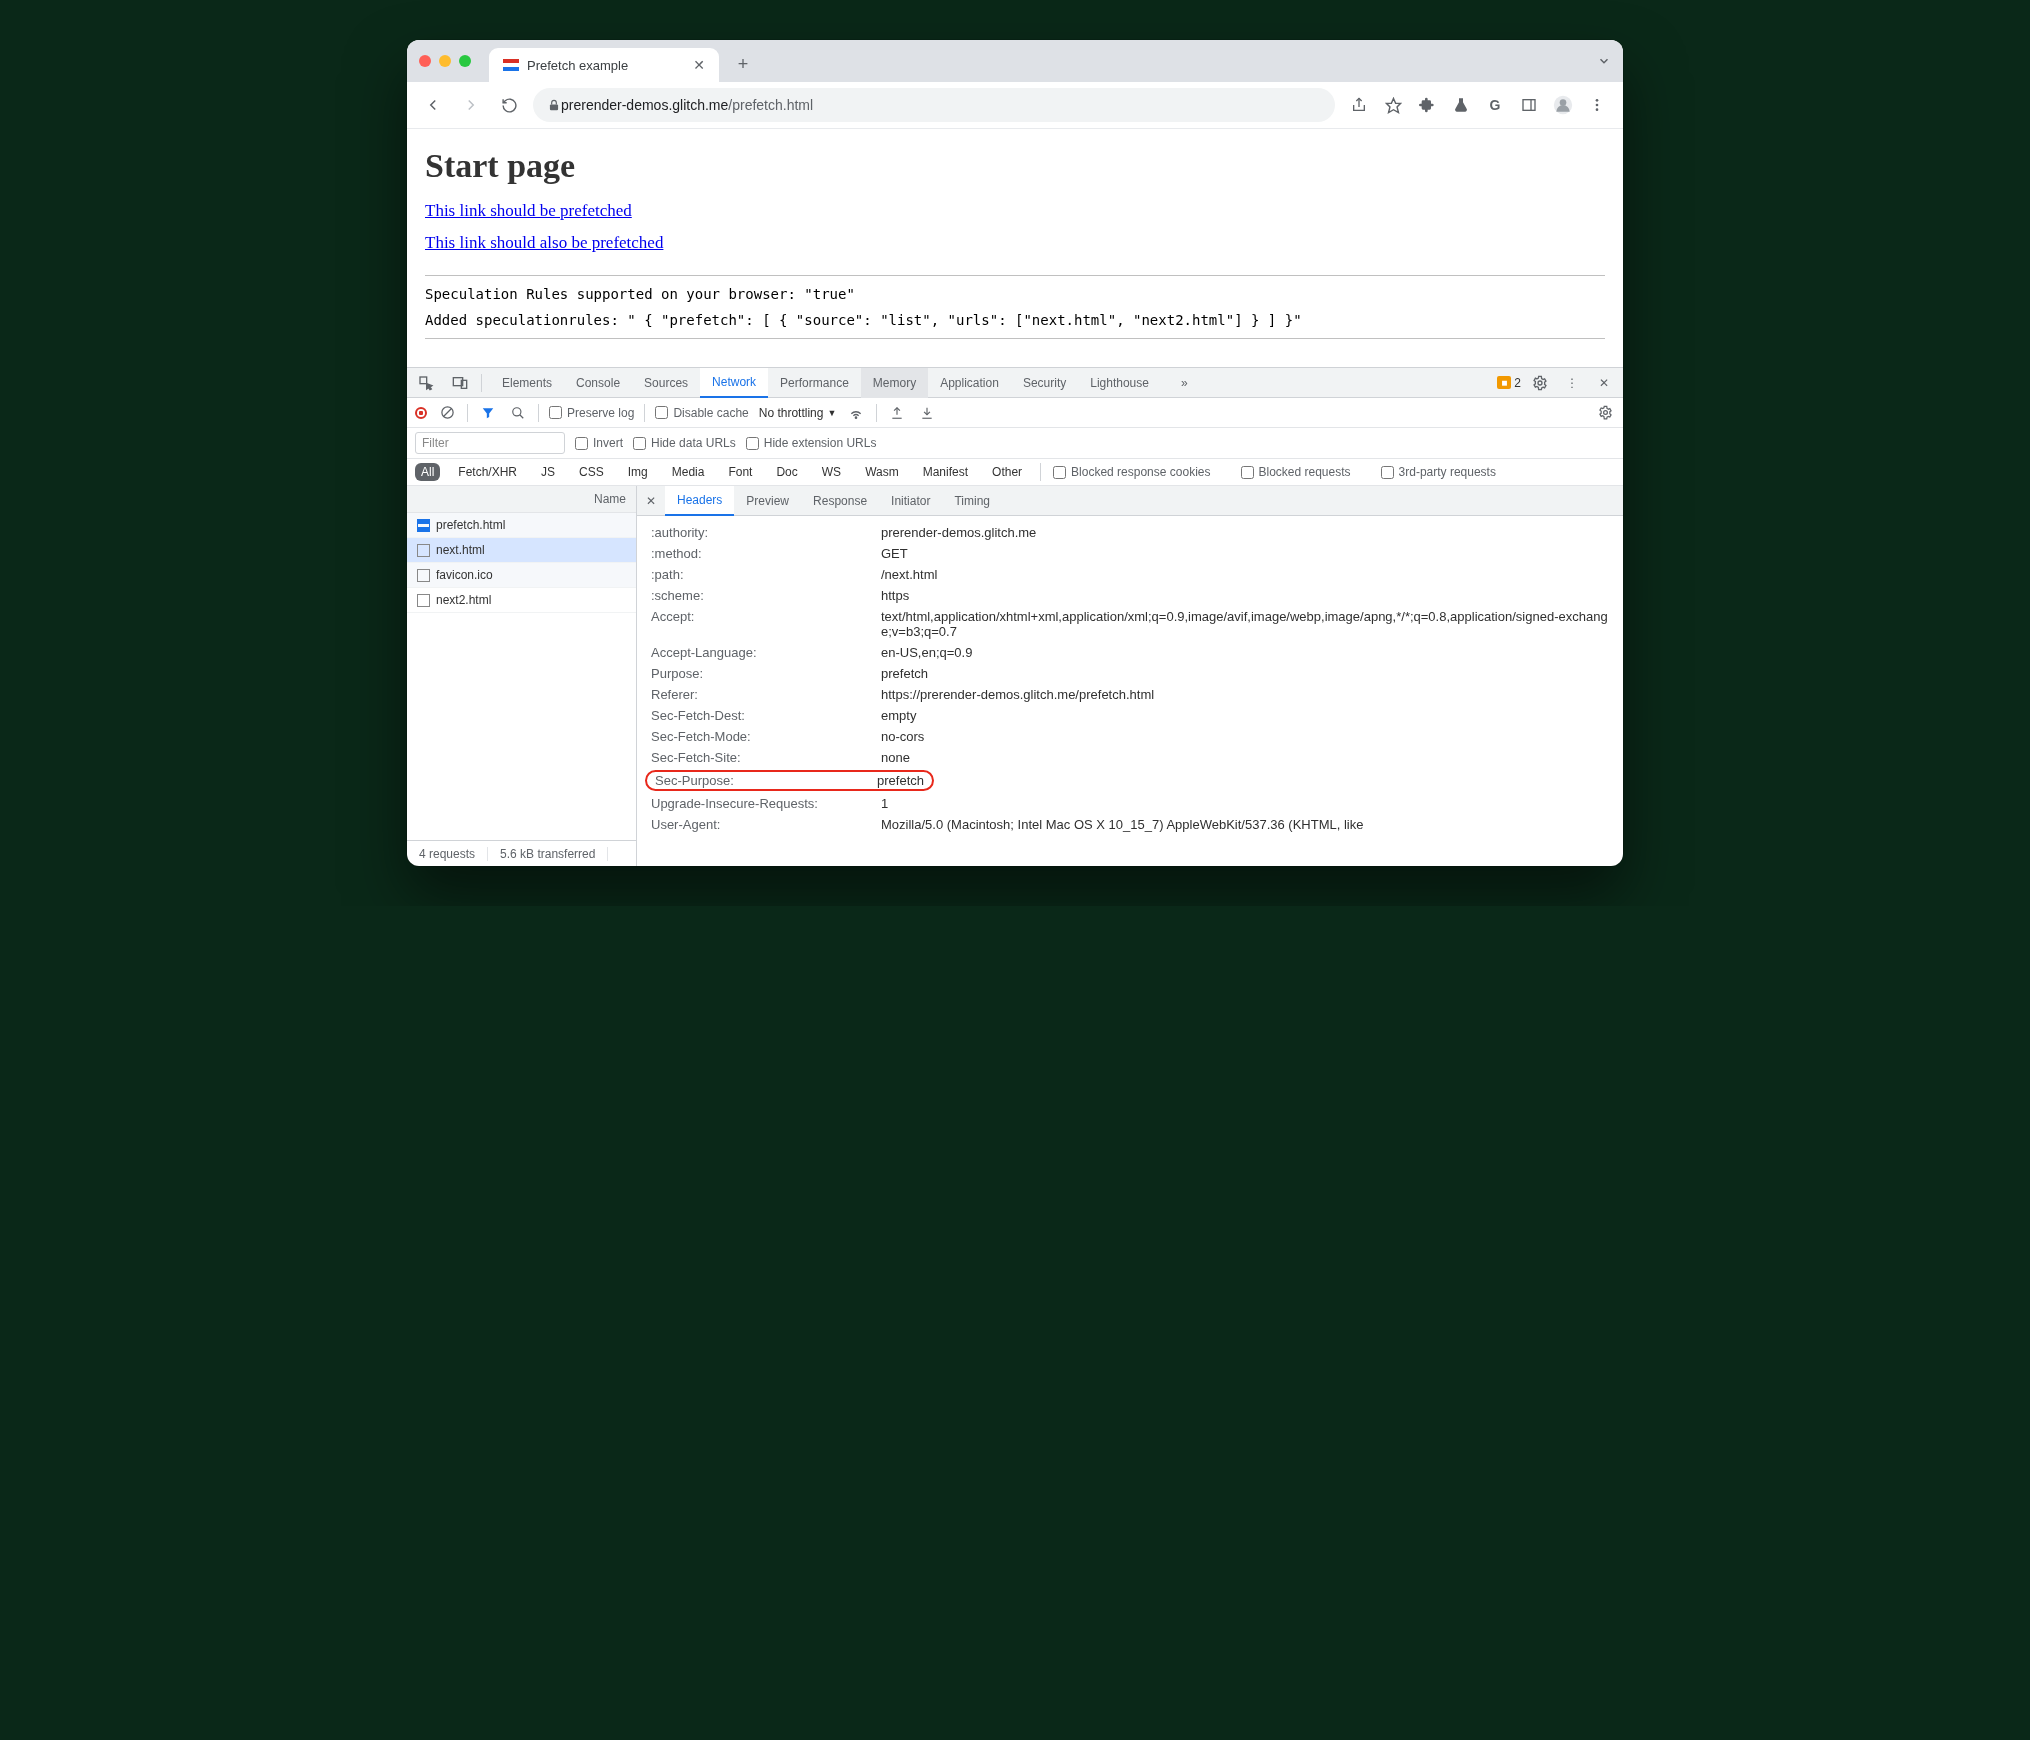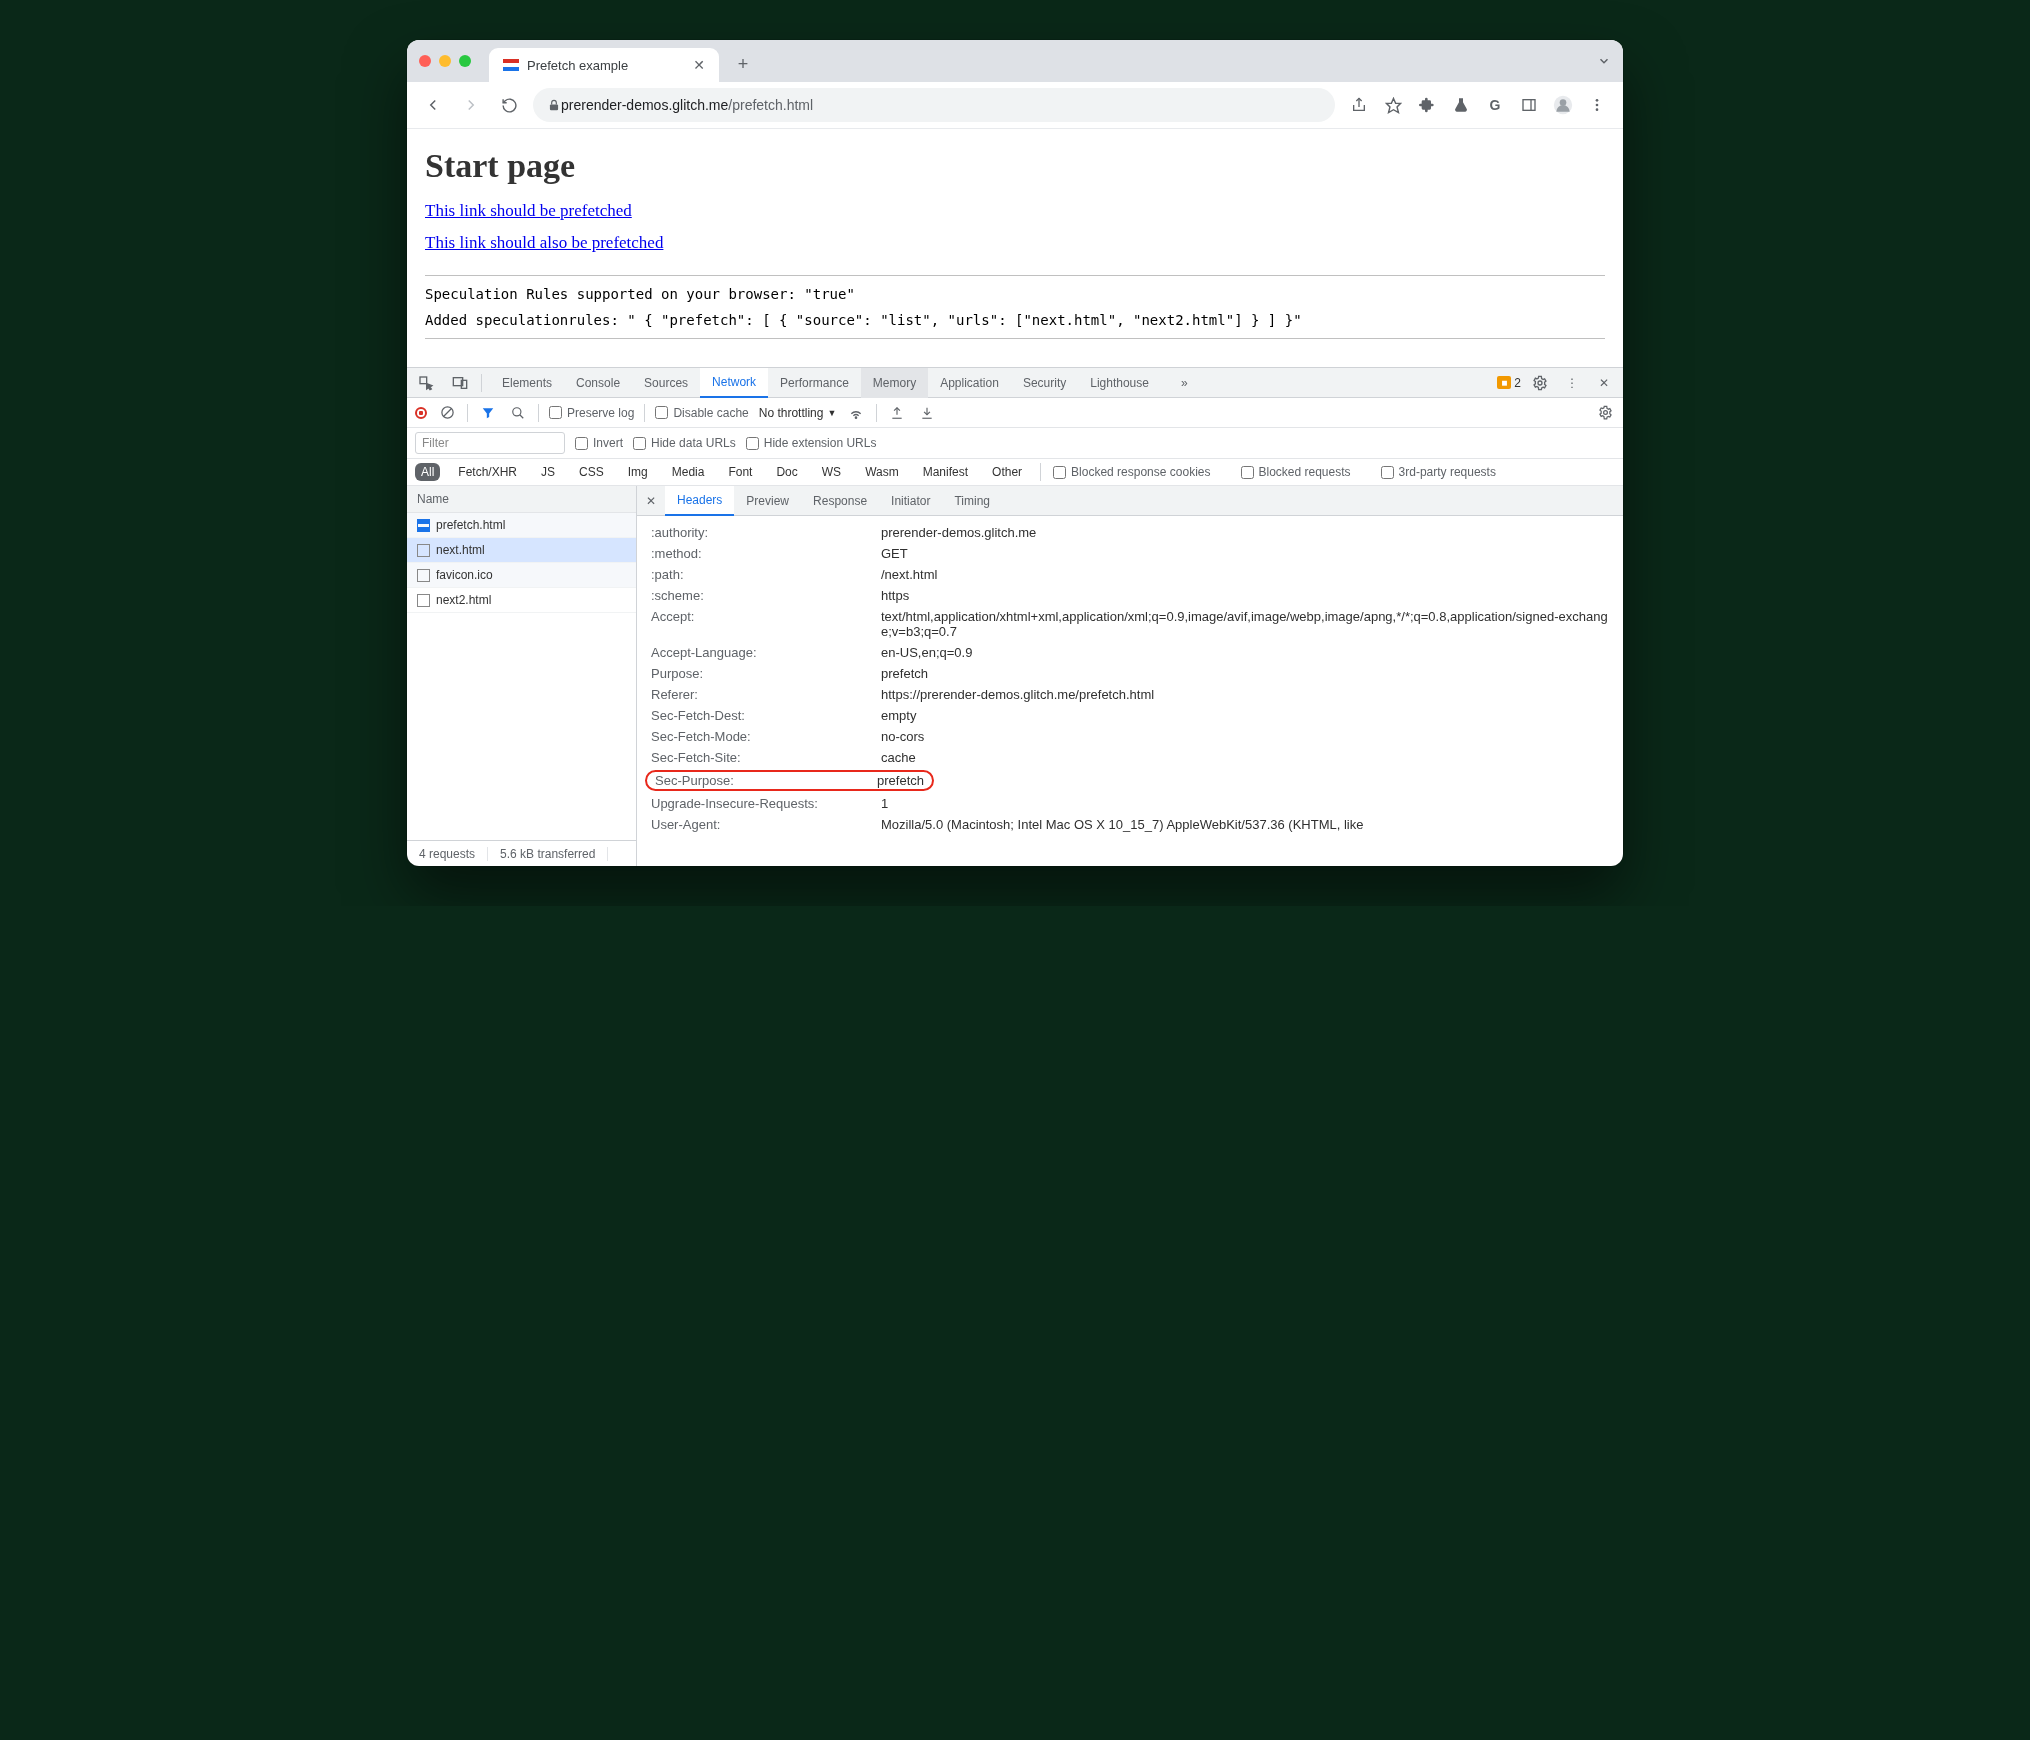--- a/index.html
+++ b/index.html
@@ -85,21 +85,21 @@
   .cb input { width:13px; height:13px; }
   .sep { width:1px; height:18px; background:#d0d3d7; }
   .nt-filter { display:flex; align-items:center; gap:10px; padding:4px 8px; border-bottom:1px solid #e3e5e8; flex-wrap:wrap;}
   .filterbox { width:150px; height:22px; border:1px solid #d0d3d7; border-radius:3px; padding:0 6px; font-size:12px; color:#888; display:flex; align-items:center;}
   .nt-types { display:flex; align-items:center; gap:12px; padding:4px 8px; border-bottom:1px solid #e3e5e8; flex-wrap:wrap; font-size:12px; color:#333;}
   .nt-types .chip { padding:2px 6px; border-radius:6px; }
   .nt-types .chip.active { background:#5f6368; color:#fff; }
   
   .reqsplit { display:flex; height:380px; }
   .reqlist { width:230px; border-right:1px solid #d0d3d7; display:flex; flex-direction:column; }
-  .reqlist .hdr { padding:6px 10px; border-bottom:1px solid #e3e5e8; color:#5f6368; background:#f1f3f4;}
+  .reqlist .hdr { padding:6px 10px; border-bottom:1px solid #e3e5e8; color:#5f6368; background:#f1f3f4;text-align:right;}
   .reqlist .row { padding:5px 10px; display:flex; align-items:center; gap:6px; font-size:12px; border-bottom:1px solid #f1f3f4;}
   .reqlist .row.selected { background:#d6e5ff; }
   .reqlist .row.alt { background:#f6f8fb; }
   .fi { width:13px; height:13px; border:1px solid #888; display:inline-block; }
   .fi.doc { border-color:#1a73e8; background:linear-gradient(#1a73e8 33%, transparent 33%, transparent 66%, #1a73e8 66%); }
   .reqdetail { flex:1; overflow:auto; }
   .detailtabs { display:flex; align-items:center; border-bottom:1px solid #d0d3d7; height:30px; background:#f1f3f4;}
   .detailtabs .x { width:28px; text-align:center; color:#5f6368; }
   .detailtabs .t { padding:0 12px; height:30px; display:flex; align-items:center; color:#5f6368;}
   .detailtabs .t.active { color:#1a73e8; border-bottom:2px solid #1a73e8; background:#fff;}
@@ -457,21 +457,21 @@
             <div class="hrow">
               <div class="k">Sec-Fetch-Dest:</div>
               <div class="v">empty</div>
             </div>
             <div class="hrow">
               <div class="k">Sec-Fetch-Mode:</div>
               <div class="v">no-cors</div>
             </div>
             <div class="hrow">
               <div class="k">Sec-Fetch-Site:</div>
-              <div class="v">cache</div>
+              <div class="v">none</div>
             </div>
             <div class="hrow" style="padding: 2px 8px;">
               <div class="highlight">
                 <div class="k">Sec-Purpose:</div>
                 <div class="v">prefetch</div>
               </div>
             </div>
             <div class="hrow">
               <div class="k">Upgrade-Insecure-Requests:</div>
               <div class="v">1</div>

